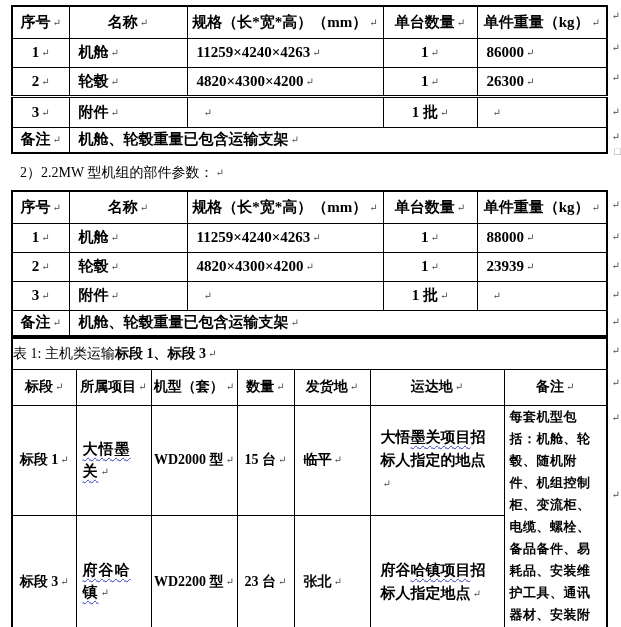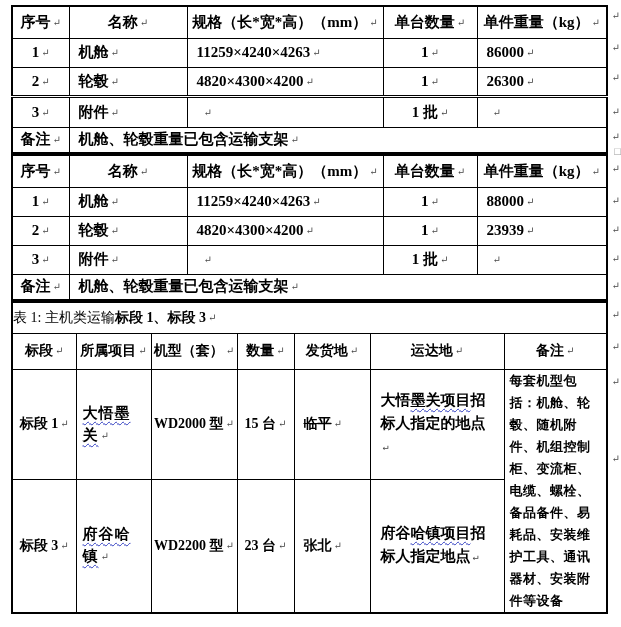--- a/index.html
+++ b/index.html
@@ -26,21 +26,21 @@
   .sqmark{position:absolute;right:-15px;font-size:11px;color:#999;line-height:1;}
   .para{font-size:14px;font-weight:normal;line-height:18px;}
   .para1{margin:10px 0 8px 20px;}
   .para2{margin:9px 0 8px 16px;}
   
   .t3 td{font-size:14px;}
   .t3 td.title{font-weight:normal;text-align:left;padding:0;}
   .t3 .title-bold{font-weight:bold;}
   .t3 td.hd{text-align:center;padding:0 2px;}
   .t3 td.proj{font-size:15px;letter-spacing:1px;padding:12px 6px;line-height:22px;}
-  .t3 td.dest{font-size:15px;padding:0 10px;line-height:23px;font-family:Liberation Mono, monospace;}
+  .t3 td.dest{font-size:15px;padding:0 10px;line-height:23px;}
   .t3 td.remark{font-size:13px;line-height:22px;padding:0 5px;letter-spacing:0.5px;}
   .wavy{
     text-decoration-line:underline;
     text-decoration-style:wavy;
     text-decoration-color:#2e3bc0;
     text-decoration-thickness:1px;
     text-underline-offset:3px;
   }
   .strike{text-decoration:line-through;}
 </style>
@@ -94,20 +94,23 @@
     </tbody>
       </table>
     <span class="rmark" style="top:11px">↵</span>
     <span class="rmark" style="top:43px">↵</span>
     <span class="rmark" style="top:73px">↵</span>
     <span class="rmark" style="top:107px">↵</span>
     <span class="rmark" style="top:132px">↵</span>
     <span class="sqmark" style="top:146px">□</span>
   </div>
 
+  <div class="para para1">
+    <span>2）2.2MW 型机组的部件参数：</span><span class="mark">↵</span>
+  </div>
 
   <div class="twrap">
     <table class="t2">
       <colgroup>
         <col style="width:57px">
           <col style="width:118px">
           <col style="width:196px">
         <col style="width:94px">
           <col style="width:130px">
       </colgroup>

